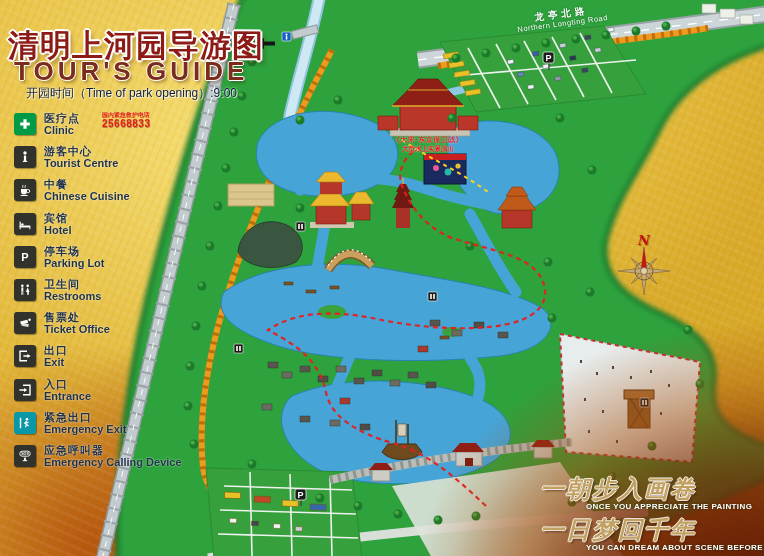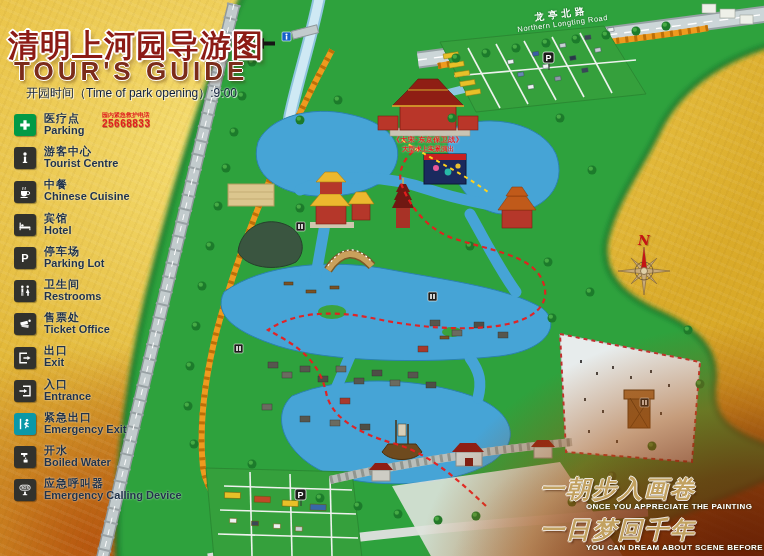--- a/index.html
+++ b/index.html
@@ -22,21 +22,21 @@
       radial-gradient(ellipse at 99% 106%, rgba(96,26,4,.95), rgba(120,42,6,.75) 14%, rgba(165,78,12,.5) 22%, rgba(190,104,18,0) 32%),
       radial-gradient(ellipse at 78% 108%, rgba(150,58,10,.55), rgba(150,58,10,0) 18%);}
   .ovl{position:absolute;z-index:4;}
   .title{left:8px;top:25px;font-size:31px;font-weight:bold;letter-spacing:1px;color:#8c1b15;white-space:nowrap;
     text-shadow:-2px 0 #fff,2px 0 #fff,0 -2px #fff,0 2px #fff,-1px -1px #fff,1px 1px #fff,1px -1px #fff,-1px 1px #fff,3px 4px 4px rgba(60,20,0,.4);}
   .subtitle{left:14px;top:56px;font-size:26px;font-weight:bold;letter-spacing:4px;color:#7b2c1a;white-space:nowrap;
     text-shadow:-1px 0 #fff,1px 0 #fff,0 -1px #fff,0 1px #fff,2px 3px 3px rgba(60,20,0,.35);}
   .times{left:26px;top:85px;font-size:12px;font-weight:normal;color:#0f1e3a;line-height:1.35;white-space:nowrap;
     text-shadow:0 0 2px rgba(255,255,255,.9),1px 1px 0 rgba(255,255,255,.7);}
   .legend{left:14px;top:112px;display:flex;flex-direction:column;gap:9px;}
-  .lrow{display:flex;gap:8px;align-items:flex-end;position:relative;}
+  .lrow{display:flex;gap:8px;align-items:center;position:relative;}
   .licon{width:22px;height:22px;border-radius:3px;background:#32322d;flex:none;display:flex;align-items:center;justify-content:center;box-shadow:1px 1px 1px rgba(0,0,0,.35);}
   .licon.green{background:#019a46}.licon.teal{background:#0a98a8}
   .ltxt{line-height:1.1;color:#21334a;font-weight:bold;font-size:11px;white-space:nowrap;
     text-shadow:0 0 2px rgba(255,255,255,.8);}
   .ltxt .zh{letter-spacing:1px}
   .phone{position:absolute;left:88px;top:0px;line-height:1;white-space:nowrap;}
   .pnote{font-size:6.5px;color:#e02020;font-weight:bold;transform:scale(.92);transform-origin:left top}
   .pnum{font-size:10px;color:#e02020;font-weight:bold;letter-spacing:.5px;text-shadow:.5px .5px 0 rgba(120,0,0,.4)}
   .roadlabel{left:462px;top:9px;width:200px;text-align:center;transform:rotate(-7.5deg);color:#fff;line-height:1.15;
     text-shadow:0 0 2px rgba(0,60,20,.7);}
@@ -418,21 +418,21 @@
 
   <div class="ovl legend">
 
     <div class="lrow">
       <span class="licon green">
         <svg width="14" height="14" viewBox="0 0 14 14">
             <path fill="#fff" d="M5.4,2.2h3.2v3.2h3.2v3.2H8.6v3.2H5.4V8.6H2.2V5.4h3.2Z"></path>
           </svg>
       </span>
       <span class="ltxt"><span class="zh">医疗点</span><br>
-        <span class="en">Parking</span></span>
+        <span class="en">Clinic</span></span>
       <span class="phone">
         <div class="pnote">园内紧急救护电话</div>
         <div class="pnum">25668833</div>
       </span>
     </div>
 
     <div class="lrow">
       <span class="licon">
         <svg width="14" height="14" viewBox="0 0 14 14">
             <circle cx="7" cy="3" r="1.7" fill="#fff"></circle>
@@ -539,31 +539,20 @@
         <svg width="14" height="14" viewBox="0 0 14 14">
             <rect x="1.8" y="1.8" width="1.4" height="10.4" fill="#fff"></rect>
             <circle cx="9" cy="3.2" r="1.3" fill="#fff"></circle>
             <path d="M8.8,4.8 L6.8,7.2 L8.6,8.4 L7.4,11.2 M6.8,7.2 L10.6,6.4 M8.6,8.4 L10.6,10" stroke="#fff" stroke-width="1.2" fill="none"></path>
           </svg>
       </span>
       <span class="ltxt"><span class="zh">紧急出口</span><br>
         <span class="en">Emergency Exit</span></span>
     </div>
 
-    <div class="lrow">
-      <span class="licon">
-        <svg width="14" height="14" viewBox="0 0 14 14">
-            <path fill="#fff" d="M3,3 h6.4 v2 H7.2 v1.8 H5.4 V5 H3 Z"></path>
-            <circle cx="7.6" cy="8.2" r=".8" fill="#fff"></circle>
-            <rect x="5.6" y="9.4" width="4" height="3.2" rx=".5" fill="#fff"></rect>
-          </svg>
-      </span>
-      <span class="ltxt"><span class="zh">开水</span><br>
-        <span class="en">Boiled Water</span></span>
-    </div>
 
     <div class="lrow">
       <span class="licon">
         <svg width="14" height="14" viewBox="0 0 14 14">
             <rect x="1.8" y="2.2" width="10.4" height="5" rx="2.4" stroke="#fff" stroke-width=".9" fill="none"></rect>
             <text x="7" y="6.1" text-anchor="middle" font-size="3.6" font-weight="bold" fill="#fff">SOS</text>
             <rect x="6.1" y="8.6" width="1.8" height="3.4" fill="#fff"></rect>
             <rect x="4.8" y="11.2" width="4.4" height="1" fill="#fff"></rect>
           </svg>
       </span>

